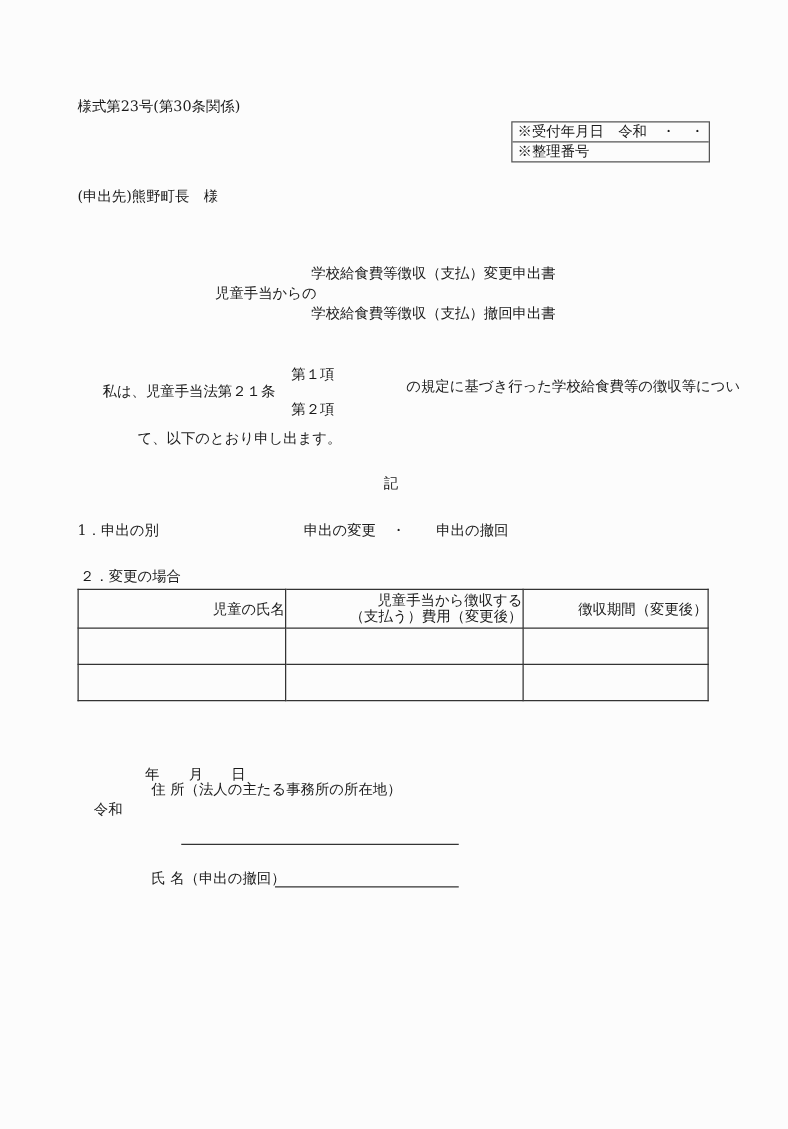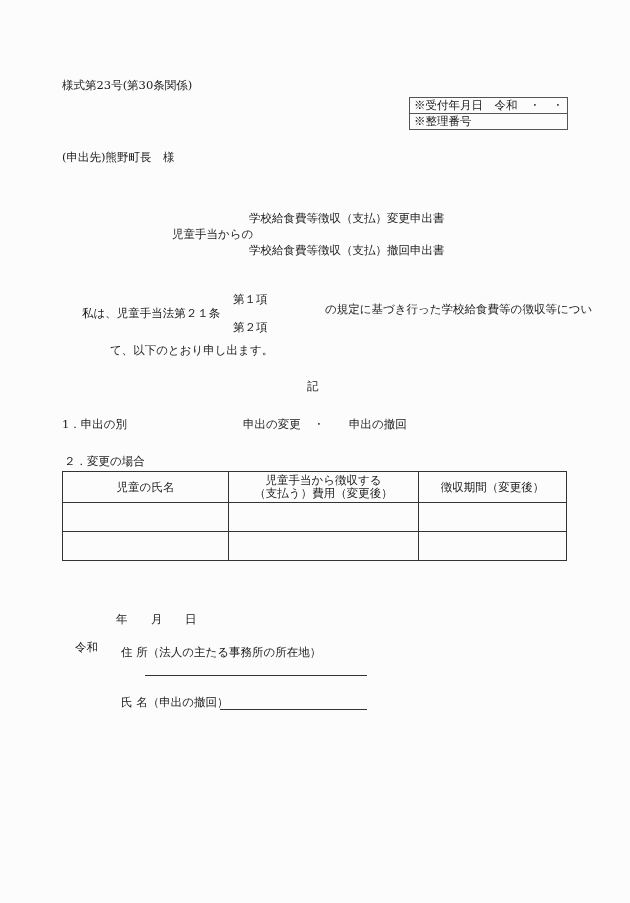--- a/index.html
+++ b/index.html
@@ -6,21 +6,21 @@
     body {
       width: 630px; height: 903px; background: #fcfcfc; position: relative; overflow: hidden;
       font-family: "DejaVu Serif", "Liberation Serif", serif; color: #1a1a1a; font-size: 11.5px;
     }
     .abs { position: absolute; white-space: nowrap; line-height: 1; }
     .recv-box { position: absolute; left: 409px; top: 97px; width: 157px; border: 1px solid #555; }
     .recv-box .row { height: 15px; line-height: 15px; padding-left: 4px; font-size: 11.5px; }
     .recv-box .row + .row { border-top: 1px solid #555; }
     table.changes { position: absolute; left: 62px; top: 471px; width: 505px; border-collapse: collapse; }
     table.changes td, table.changes th { border: 1px solid #333; font-weight: normal; font-size: 11.5px; text-align: center; padding: 0; }
-    table.changes th { height: 30px; line-height: 13px; }
+    table.changes th { height: 30px; line-height: 13px; text-align: right; }
     table.changes td { height: 28px; }
     .line { position: absolute; height: 0; border-top: 1px solid #333; }
   </style>
 </head>
 <body>
 
 <div class="abs" style="left:62px;top:80px;">様式第23号(第30条関係)</div>
 
 <div class="recv-box">
   <div class="row">※受付年月日　令和　・　・</div>
@@ -69,17 +69,17 @@
     <td></td>
   </tr>
 </tbody>
   </table>
 
 <div class="abs" style="left:75px;top:614px;margin-top:28px;">令和</div>
 <div class="abs" style="left:116px;top:614px;">年</div>
 <div class="abs" style="left:151px;top:614px;">月</div>
 <div class="abs" style="left:185px;top:614px;">日</div>
 
-<div class="abs" style="left:121px;top:647px;">住 所（法人の主たる事務所の所在地）</div>
+<div class="abs" style="left:121px;top:626px;">住 所（法人の主たる事務所の所在地）</div>
 <div class="line" style="left:145px;top:675px;width:222px;"></div>
 
 <div class="abs" style="left:121px;top:697px;">氏 名（申出の撤回）</div>
 <div class="line" style="left:220px;top:709px;width:147px;"></div>
 
 </body></html>

